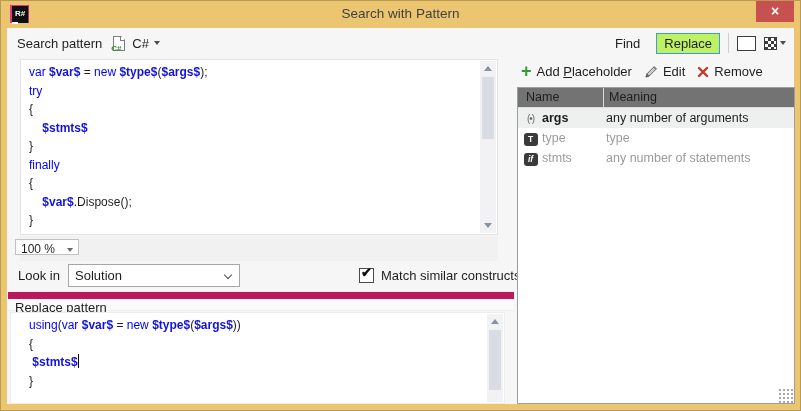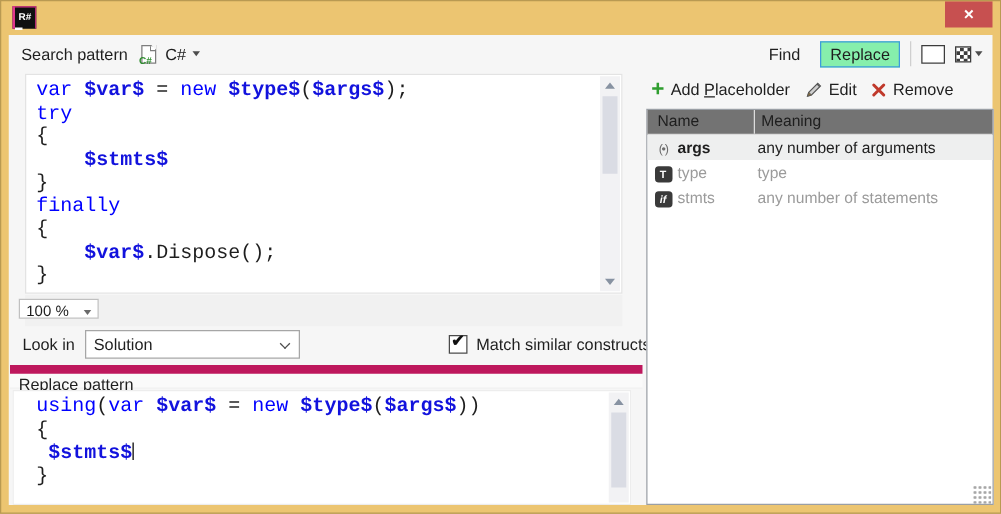--- a/index.html
+++ b/index.html
@@ -35,32 +35,32 @@
   
   .tb-left{position:absolute;left:10px;top:0;height:30px;display:flex;align-items:center;gap:7px}
   .cs-doc{position:relative;width:12px;height:15px;background:#fff;border:1px solid #7d7d7d;margin-left:4px}
   .cs-doc .fold{position:absolute;right:-1px;top:-1px;width:0;height:0;
     border-left:4px solid transparent;border-top:4px solid var(--client-bg);box-shadow:-1px 1px 0 #7d7d7d}
   .cs-doc .cs{position:absolute;left:-3px;bottom:-3px;font-size:8px;font-weight:bold;color:#2f8f2f;background:transparent}
   .lang-btn{display:flex;align-items:center;gap:5px;background:transparent;border:none;font-size:13px;color:var(--text);cursor:pointer}
   .tri-down{width:0;height:0;border-left:3.5px solid transparent;border-right:3.5px solid transparent;border-top:4.5px solid #4d4d4d}
   .tb-right{position:absolute;right:8px;top:0;height:30px;display:flex;align-items:center;gap:8px}
   .flat-btn{background:transparent;border:1px solid transparent;font-size:13px;color:var(--text);padding:2px 7px;cursor:pointer}
-  .toggle-on{border:1px solid var(--toggle-border);background:#86efac}
+  .toggle-on{border:1px solid var(--toggle-border);background:#bef264}
   .v-sep{width:1px;height:20px;background:#cfcfcf}
   .checker{background-image:repeating-conic-gradient(#3c3c3c 0% 25%, #ffffff 0% 50%);background-size:6px 6px}
   .icon-btn{display:flex;align-items:center;gap:3px;background:transparent;border:none;cursor:pointer;padding:0}
   .pat-open{width:19px;height:15px;border:1px solid #3c3c3c;padding:2px;background:#fff}
   .pat-open .inner{width:100%;height:100%}
   .pat-save{width:13px;height:13px;border:1px solid #3c3c3c}
   
   .editor{position:absolute;background:var(--editor-bg);border:1px solid #e3e3e3}
   .search-editor{left:13px;top:31px;width:478px;height:176px}
   .replace-editor{left:3px;top:284px;width:495px;height:92px;border-color:#ededed}
-  .code{position:absolute;inset:0;overflow:hidden;font-family:Liberation Mono, monospace;font-size:16px;line-height:18.5px;white-space:pre}
+  .code{position:absolute;inset:0;overflow:hidden;font-family:Liberation Sans, sans-serif;font-size:12px;line-height:18.5px;white-space:pre}
   .search-editor .code{padding:3px 0 0 8px}
   .replace-editor .code{padding:3px 0 0 18px}
   .tok-k{color:var(--keyword)}
   .tok-p{color:var(--placeholder);font-weight:bold}
   .tok-d{color:var(--text)}
   .caret{display:inline-block;width:1.5px;height:14px;background:#000;vertical-align:-2px}
   
   .sb{position:absolute;top:1px;right:1px;bottom:1px;width:16px;background:#f2f2f4}
   .sb .arrow{position:absolute;left:0;width:16px;height:15px;display:flex;align-items:center;justify-content:center}
   .tri-up-g{width:0;height:0;border-left:4px solid transparent;border-right:4px solid transparent;border-bottom:5px solid #8792a2}
@@ -109,20 +109,21 @@
 </style>
 </head>
 <body>
 
 <div class="window">
 
   <div class="titlebar">
     <div class="app-icon">
       <span>R#</span><span class="dash"></span>
     </div>
+    <div class="title-text">Search with Pattern</div>
     <div class="close-btn">
       <span>×</span>
     </div>
   </div>
 
   <div class="client">
 
     <div class="tb-left">
       <span>Search pattern</span>
       <span class="cs-doc">

